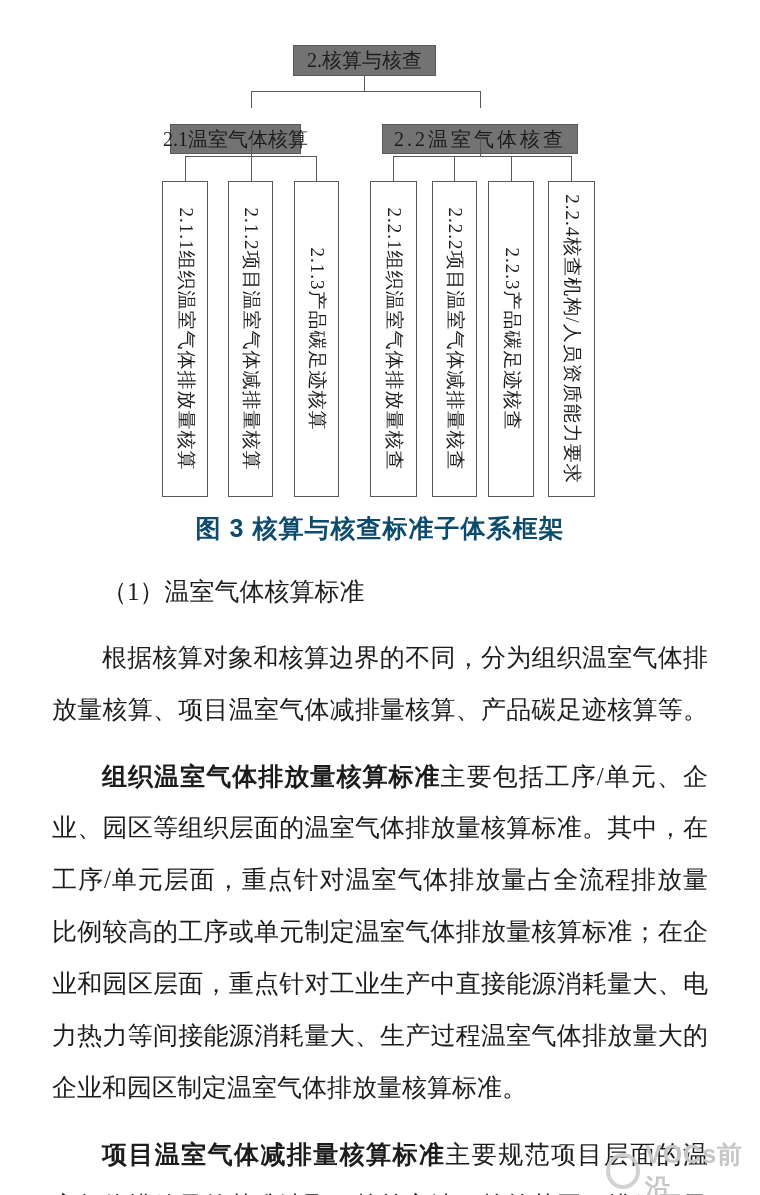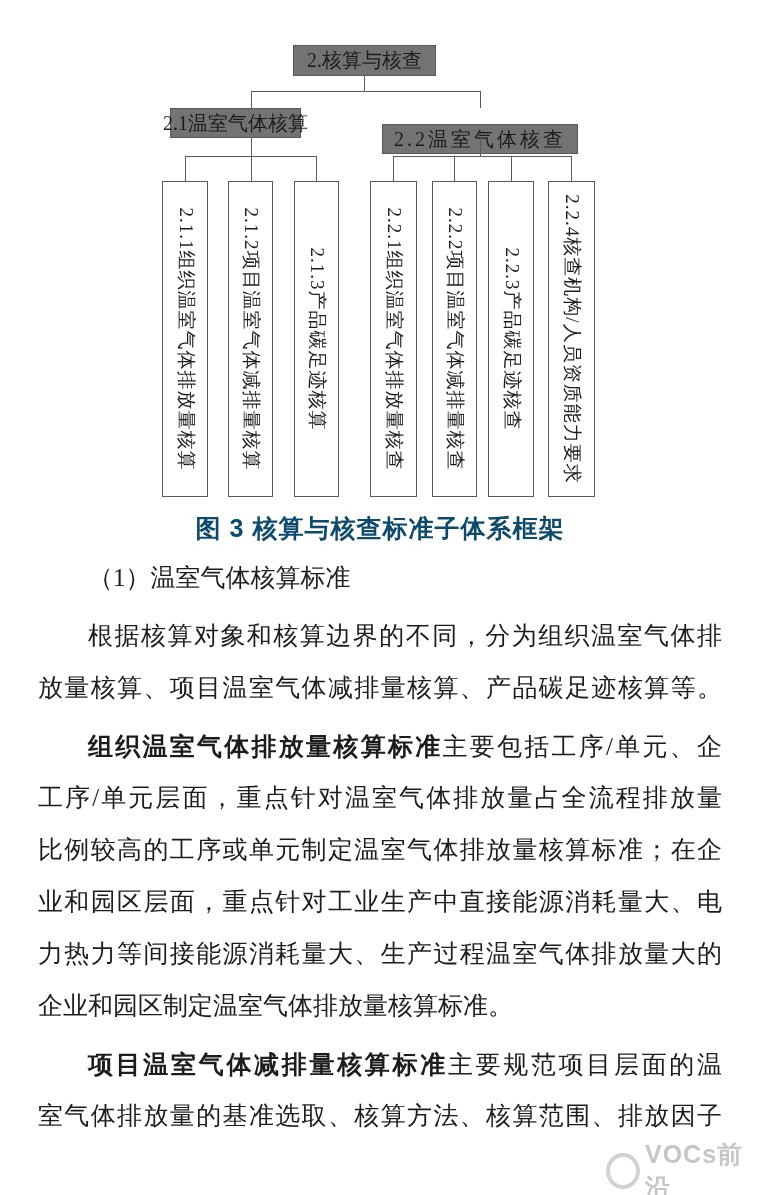--- a/index.html
+++ b/index.html
@@ -9,21 +9,21 @@
     overflow:hidden;margin:0 auto;
   }
   
   .diagram{position:absolute;left:0;top:0;width:760px;height:560px;}
   .node{
     position:absolute;border:1px solid #595959;background:#737373;
     display:flex;align-items:center;justify-content:center;
     box-sizing:border-box;font-size:20px;white-space:nowrap;
   }
   .n-root{left:293px;top:45px;width:143px;height:31px;}
-  .n-c1{left:170px;top:108px;width:131px;height:30px;}
+  .n-c1{left:170px;top:124px;width:131px;height:30px;}
   .n-c2{left:382px;top:124px;width:196px;height:30px;letter-spacing:3px;}
   .leaf{position:absolute;top:181px;height:316px;border:1px solid #595959;
     background:#fff;box-sizing:border-box;display:flex;align-items:center;
     justify-content:center;font-size:19px;}
   .leaf>span{transform:rotate(90deg);white-space:nowrap;letter-spacing:1px;}
   .l1{left:162px;width:46px;}
   .l2{left:228px;width:45px;}
   .l3{left:294px;width:45px;}
   .l4{left:370px;width:47px;}
   .l5{left:432px;width:45px;}
@@ -43,21 +43,21 @@
   .stub{top:156px;height:25px;}
   .s1{left:185px;}.s2{left:251px;}.s3{left:316px;}
   .s4{left:393px;}.s5{left:454px;}.s6{left:511px;}.s7{left:571px;}
   .caption{
     position:absolute;top:512px;left:0;width:100%;text-align:center;
     font-size:25px;font-weight:bold;letter-spacing:1px;
     font-family:"Liberation Sans","DejaVu Sans",sans-serif;color:#0c4a6e;
   }
   
   .bodytext{position:absolute;left:38px;top:552px;width:684px;font-size:25px;}
-  .para{margin:0;}
+  .para{margin:14px;}
   .para + .para{margin-top:6px;}
   .ln{height:52px;line-height:52px;text-align:justify;overflow:visible;white-space:nowrap;}
   .full{text-align-last:justify;}
   .last{text-align-last:auto;}
   .indent{text-indent:50px;}
   .lead{font-weight:bold;font-family:"Liberation Sans","DejaVu Sans",sans-serif;}
   
   .watermark{
     position:absolute;left:606px;top:1138px;display:flex;align-items:center;
     gap:5px;z-index:9;color:#c6c6c6;
@@ -126,20 +126,21 @@
       <div class="ln last indent">（1）温室气体核算标准</div>
     </div>
 
     <div class="para">
       <div class="ln full indent">根据核算对象和核算边界的不同，分为组织温室气体排</div>
       <div class="ln full">放量核算、项目温室气体减排量核算、产品碳足迹核算等。</div>
     </div>
 
     <div class="para">
       <div class="ln full indent"><span class="lead">组织温室气体排放量核算标准</span><span>主要包括工序/单元、企</span></div>
+      <div class="ln full">业、园区等组织层面的温室气体排放量核算标准。其中，在</div>
       <div class="ln full">工序/单元层面，重点针对温室气体排放量占全流程排放量</div>
       <div class="ln full">比例较高的工序或单元制定温室气体排放量核算标准；在企</div>
       <div class="ln full">业和园区层面，重点针对工业生产中直接能源消耗量大、电</div>
       <div class="ln full">力热力等间接能源消耗量大、生产过程温室气体排放量大的</div>
       <div class="ln last">企业和园区制定温室气体排放量核算标准。</div>
     </div>
 
     <div class="para">
       <div class="ln full indent"><span class="lead">项目温室气体减排量核算标准</span><span>主要规范项目层面的温</span></div>
       <div class="ln full">室气体排放量的基准选取、核算方法、核算范围、排放因子</div>

